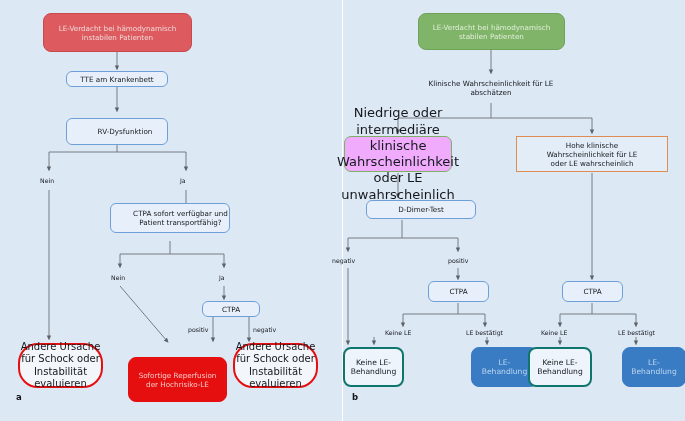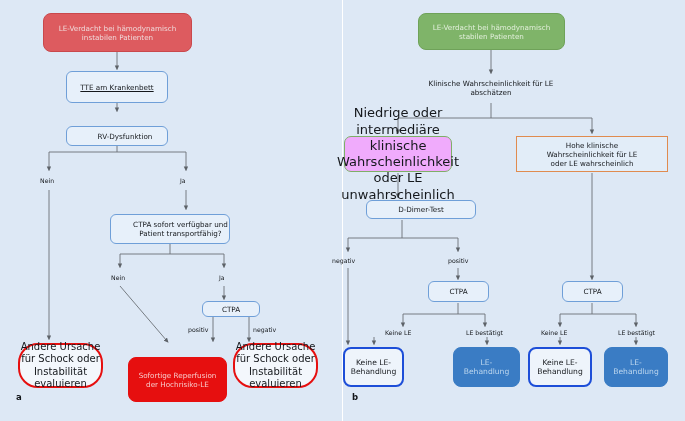--- a/index.html
+++ b/index.html
@@ -86,31 +86,32 @@
   }
   .n-red-solid {
     background: #e60f0f;
     border: 1px solid #e60f0f;
     border-radius: 8px;
     color: #f7c9c9;
     font-size: 7.2px;
   }
   .n-darkblue-outline {
     background: #eef4fb;
-    border: 2px solid #1d4ed8;
+    border: 2px solid #0f766e;
     border-radius: 8px;
     color: #15181c;
     font-size: 7.6px;
   }
   .n-blue-solid {
     background: #3a7cc4;
     border: 1px solid #3a7cc4;
     border-radius: 8px;
     color: #bcd6ee;
     font-size: 7.6px;
+    margin-left: 18px;
   }
   .n-plain {
     background: transparent;
     border: none;
     color: #15181c;
     font-size: 7.2px;
     text-align: center;
   }
   .edge-label {
     position: absolute;
@@ -194,28 +195,28 @@
       <line x1="560" y1="314" x2="560" y2="325" marker-end="url(#ah)"></line>
       <line x1="636" y1="314" x2="636" y2="325" marker-end="url(#ah)"></line>
       <line x1="560" y1="337" x2="560" y2="343" marker-end="url(#ah)"></line>
       <line x1="636" y1="337" x2="636" y2="343" marker-end="url(#ah)"></line>
     </g>
   </svg>
 
   <div class="node n-red-fill" style="left:43px;top:13px;width:149px;height:39px;">LE-Verdacht bei hämodynamisch
 instabilen Patienten</div>
 
-  <div class="node n-blue-outline" style="left:66px;top:71px;width:102px;height:32px;text-decoration:underline;">TTE am Krankenbett</div>
-
-  <div class="node n-blue-outline" style="left:66px;top:126px;width:102px;height:20px;padding-left:16px;">RV-Dysfunktion</div>
+  <div class="node n-blue-outline" style="left:66px;top:71px;width:102px;height:16px;">TTE am Krankenbett</div>
+
+  <div class="node n-blue-outline" style="left:66px;top:118px;width:102px;height:27px;padding-left:16px;">RV-Dysfunktion</div>
 
   <div class="edge-label" style="left:40px;top:177px;">Nein</div>
   <div class="edge-label" style="left:180px;top:177px;">Ja</div>
 
-  <div class="node n-blue-outline" style="left:110px;top:214px;width:120px;height:30px;padding-left:21px;">CTPA sofort verfügbar und
+  <div class="node n-blue-outline" style="left:110px;top:203px;width:120px;height:30px;padding-left:21px;">CTPA sofort verfügbar und
 Patient transportfähig?</div>
 
   <div class="edge-label" style="left:111px;top:274px;">Nein</div>
   <div class="edge-label" style="left:219px;top:274px;">Ja</div>
 
   <div class="node n-blue-outline" style="left:202px;top:301px;width:58px;height:16px;">CTPA</div>
 
   <div class="edge-label" style="left:188px;top:326px;">positiv</div>
   <div class="edge-label" style="left:253px;top:326px;">negativ</div>
 

